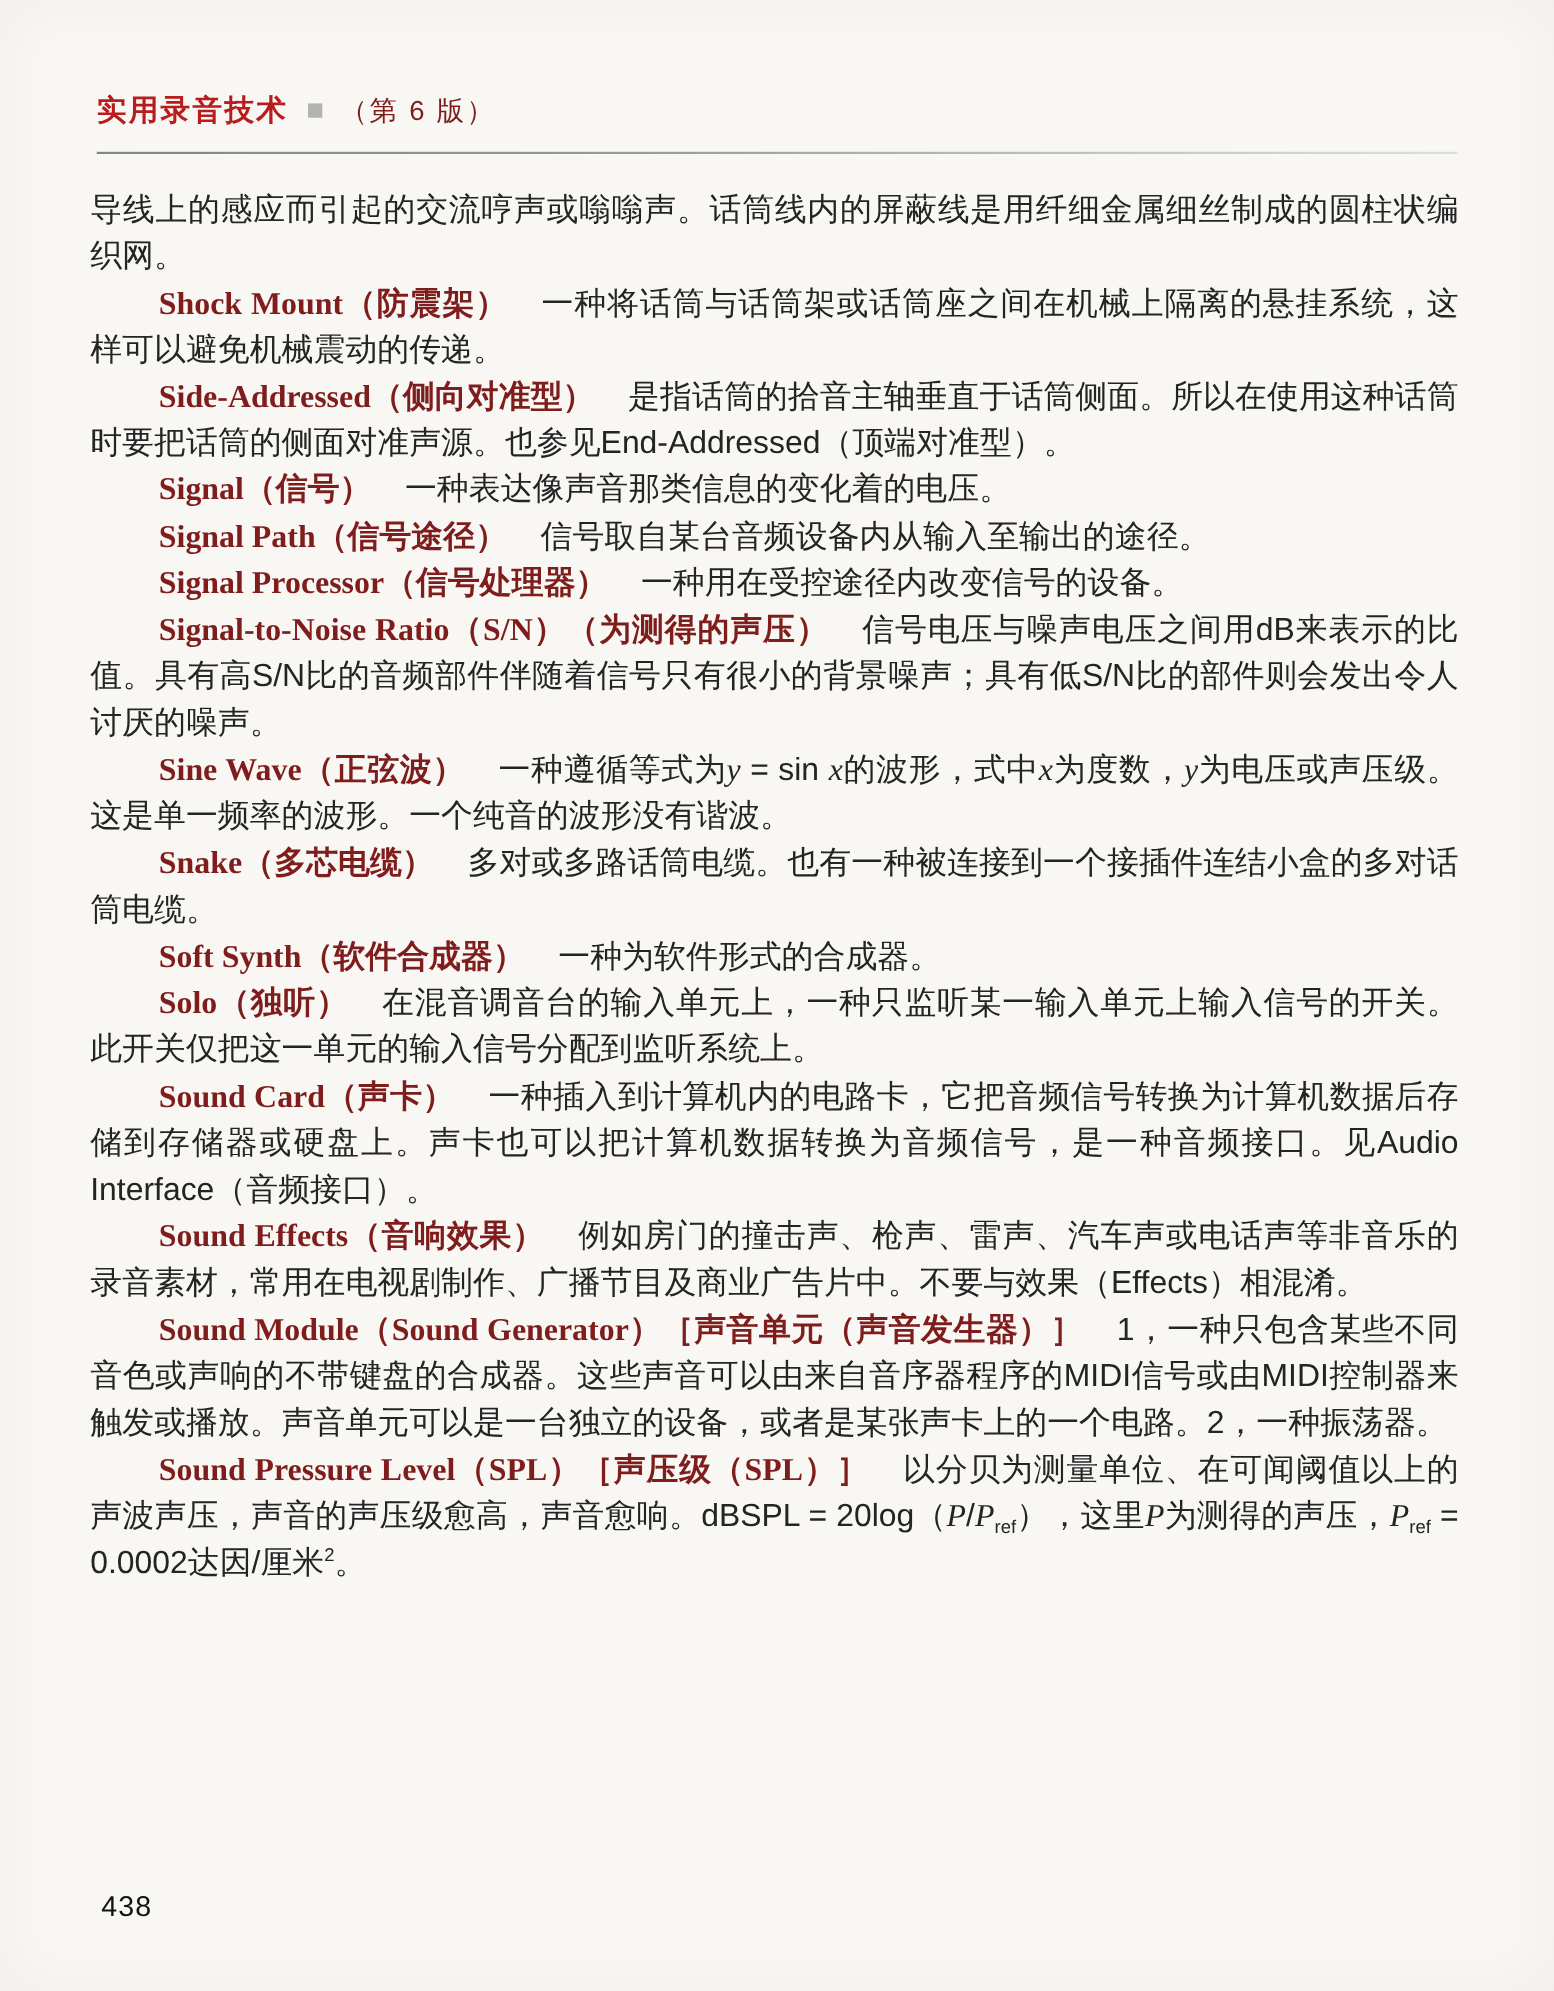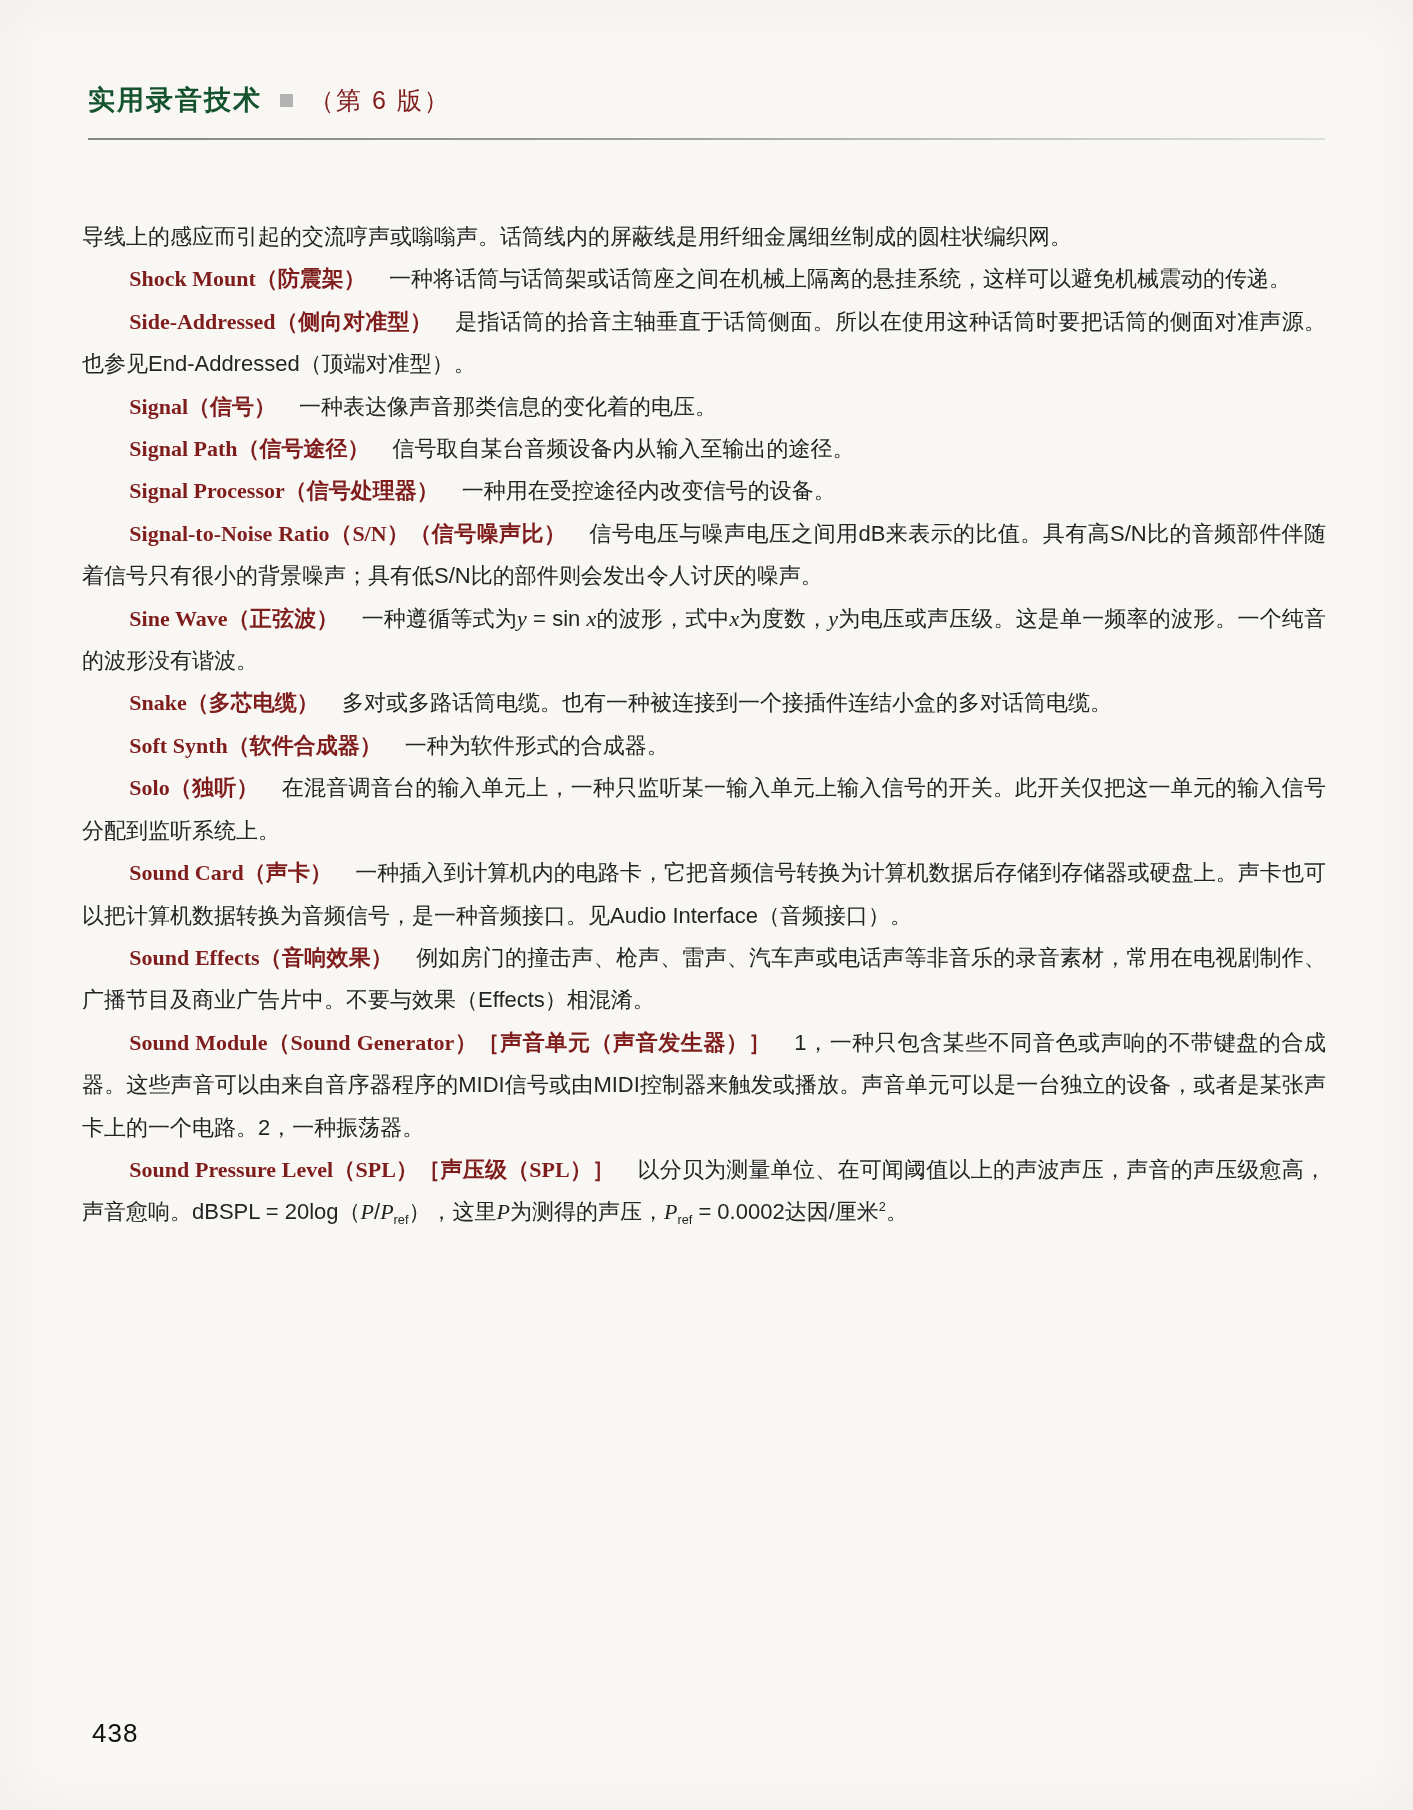--- a/index.html
+++ b/index.html
@@ -24,21 +24,21 @@
     left: 88px;
     top: 82px;
     display: flex;
     align-items: center;
     white-space: nowrap;
   }
   .book-title {
     font-size: 27px;
     font-weight: 700;
     letter-spacing: 2px;
-    color: #14532d;
+    color: #b91c1c;
   }
   .section-marker {
     display: inline-block;
     width: 13px;
     height: 13px;
     background: #b3b3b3;
     margin: 0 16px 0 18px;
   }
   .edition {
     font-size: 25px;
@@ -53,25 +53,24 @@
     width: 1237px;
     height: 2px;
     background: linear-gradient(to right, #858585 0%, #9a9a9a 40%, #c4c4c2 75%, #dededb 100%);
   }
   
   .content {
     position: absolute;
     left: 82px;
     top: 170px;
     width: 1244px;
-    font-size: 22px;
+    font-size: 29px;
     line-height: 42.4px;
     text-align: justify;
     color: #242424;
-    margin-top: 46px;
   }
   .content p {
     margin: 0;
     padding: 0;
   }
   p.continuation {
     text-indent: 0;
   }
   p.entry {
     text-indent: 2.15em;
@@ -122,21 +121,21 @@
 
 
   <p class="entry"><b class="entry-term">Side-Addressed（侧向对准型）</b><span class="entry-definition">是指话筒的拾音主轴垂直于话筒侧面。所以在使用这种话筒时要把话筒的侧面对准声源。也参见End-Addressed（顶端对准型）。</span></p>
 
   <p class="entry"><b class="entry-term">Signal（信号）</b><span class="entry-definition">一种表达像声音那类信息的变化着的电压。</span></p>
 
   <p class="entry"><b class="entry-term">Signal Path（信号途径）</b><span class="entry-definition">信号取自某台音频设备内从输入至输出的途径。</span></p>
 
   <p class="entry"><b class="entry-term">Signal Processor（信号处理器）</b><span class="entry-definition">一种用在受控途径内改变信号的设备。</span></p>
 
-  <p class="entry"><b class="entry-term">Signal-to-Noise Ratio（S/N）（信号噪声比）</b><span class="entry-definition">信号电压与噪声电压之间用dB来表示的比值。具有高S/N比的音频部件伴随着信号只有很小的背景噪声；具有低S/N比的部件则会发出令人讨厌的噪声。</span></p>
+  <p class="entry"><b class="entry-term">Signal-to-Noise Ratio（S/N）（为测得的声压）</b><span class="entry-definition">信号电压与噪声电压之间用dB来表示的比值。具有高S/N比的音频部件伴随着信号只有很小的背景噪声；具有低S/N比的部件则会发出令人讨厌的噪声。</span></p>
 
   <p class="entry"><b class="entry-term">Sine Wave（正弦波）</b><span class="entry-definition"><span>一种遵循等式为</span><i>y</i><span> = sin </span><i>x</i><span>的波形，式中</span><i>x</i><span>为度数，</span><i>y</i><span>为电压或声压级。这是单一频率的波形。一个纯音的波形没有谐波。</span></span></p>
 
 
   <p class="entry"><b class="entry-term">Snake（多芯电缆）</b><span class="entry-definition">多对或多路话筒电缆。也有一种被连接到一个接插件连结小盒的多对话筒电缆。</span></p>
 
   <p class="entry"><b class="entry-term">Soft Synth（软件合成器）</b><span class="entry-definition">一种为软件形式的合成器。</span></p>
 
   <p class="entry"><b class="entry-term">Solo（独听）</b><span class="entry-definition">在混音调音台的输入单元上，一种只监听某一输入单元上输入信号的开关。此开关仅把这一单元的输入信号分配到监听系统上。</span></p>
 

